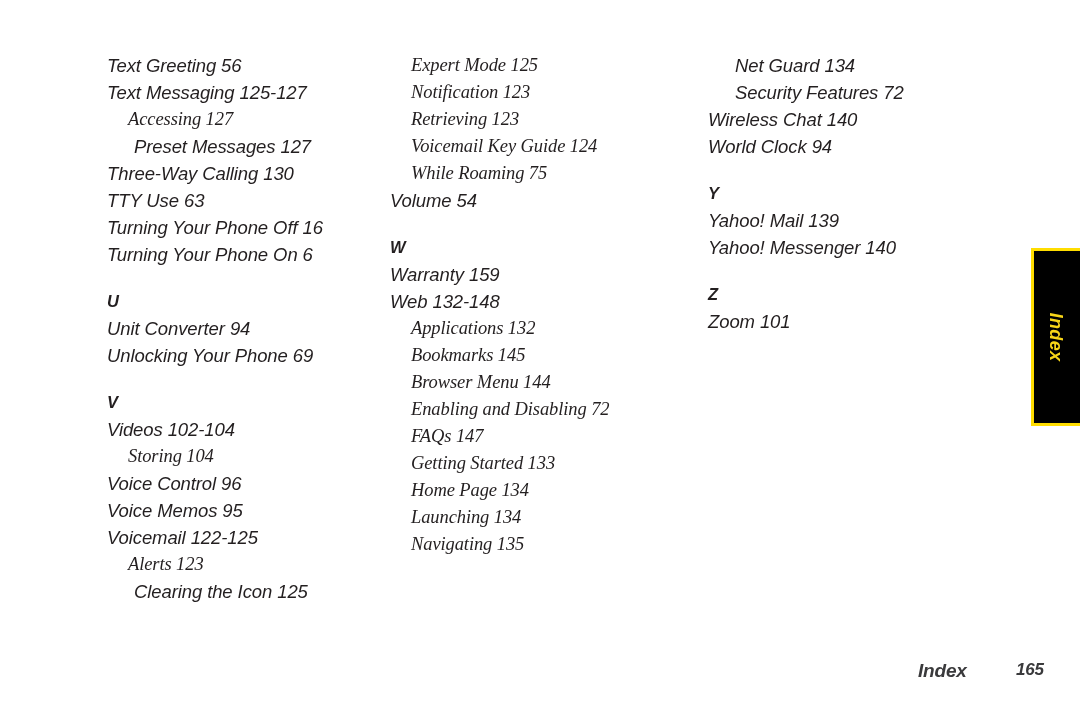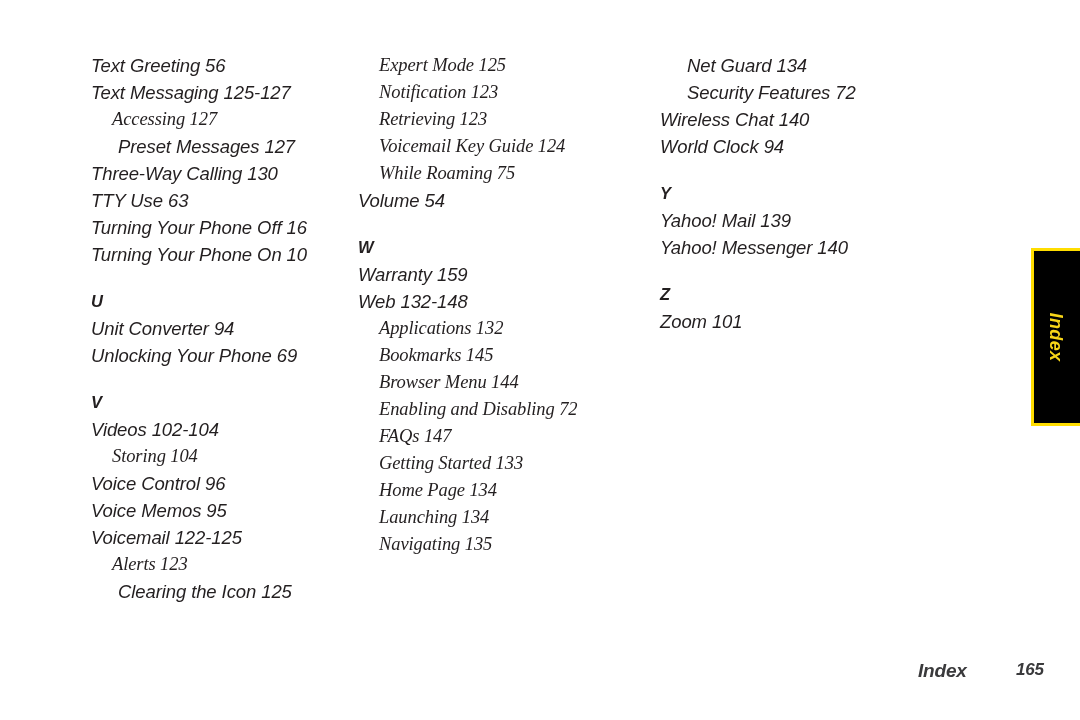--- a/index.html
+++ b/index.html
@@ -29,20 +29,21 @@
     top: 52px;
     left: 0;
     width: 1080px;
     display: flex;
     flex-direction: row;
     align-items: flex-start;
   }
 
   .column {
     box-sizing: border-box;
+    margin-left: 16px;
   }
   .col-1 { width: 340px; padding-left: 91px; }
   .col-2 { width: 305px; padding-left: 18px; }
   .col-3 { width: 330px; padding-left: 15px; }
 
   .entry {
     font-style: italic;
     font-size: 18.5px;
     line-height: 27px;
     letter-spacing: -0.1px;
@@ -130,21 +131,21 @@
 
   <div class="columns">
     <div class="column col-1">
         <div class="entry lvl-0">Text Greeting 56</div>
         <div class="entry lvl-0">Text Messaging 125-127</div>
         <div class="entry lvl-1">Accessing 127</div>
         <div class="entry lvl-2">Preset Messages 127</div>
         <div class="entry lvl-0">Three-Way Calling 130</div>
         <div class="entry lvl-0">TTY Use 63</div>
         <div class="entry lvl-0">Turning Your Phone Off 16</div>
-        <div class="entry lvl-0">Turning Your Phone On 10</div>
+        <div class="entry lvl-0">Turning Your Phone On 6</div>
         <div class="section-head">U</div>
         <div class="entry lvl-0">Unit Converter 94</div>
         <div class="entry lvl-0">Unlocking Your Phone 69</div>
         <div class="section-head">V</div>
         <div class="entry lvl-0">Videos 102-104</div>
         <div class="entry lvl-1">Storing 104</div>
         <div class="entry lvl-0">Voice Control 96</div>
         <div class="entry lvl-0">Voice Memos 95</div>
         <div class="entry lvl-0">Voicemail 122-125</div>
         <div class="entry lvl-1">Alerts 123</div>

